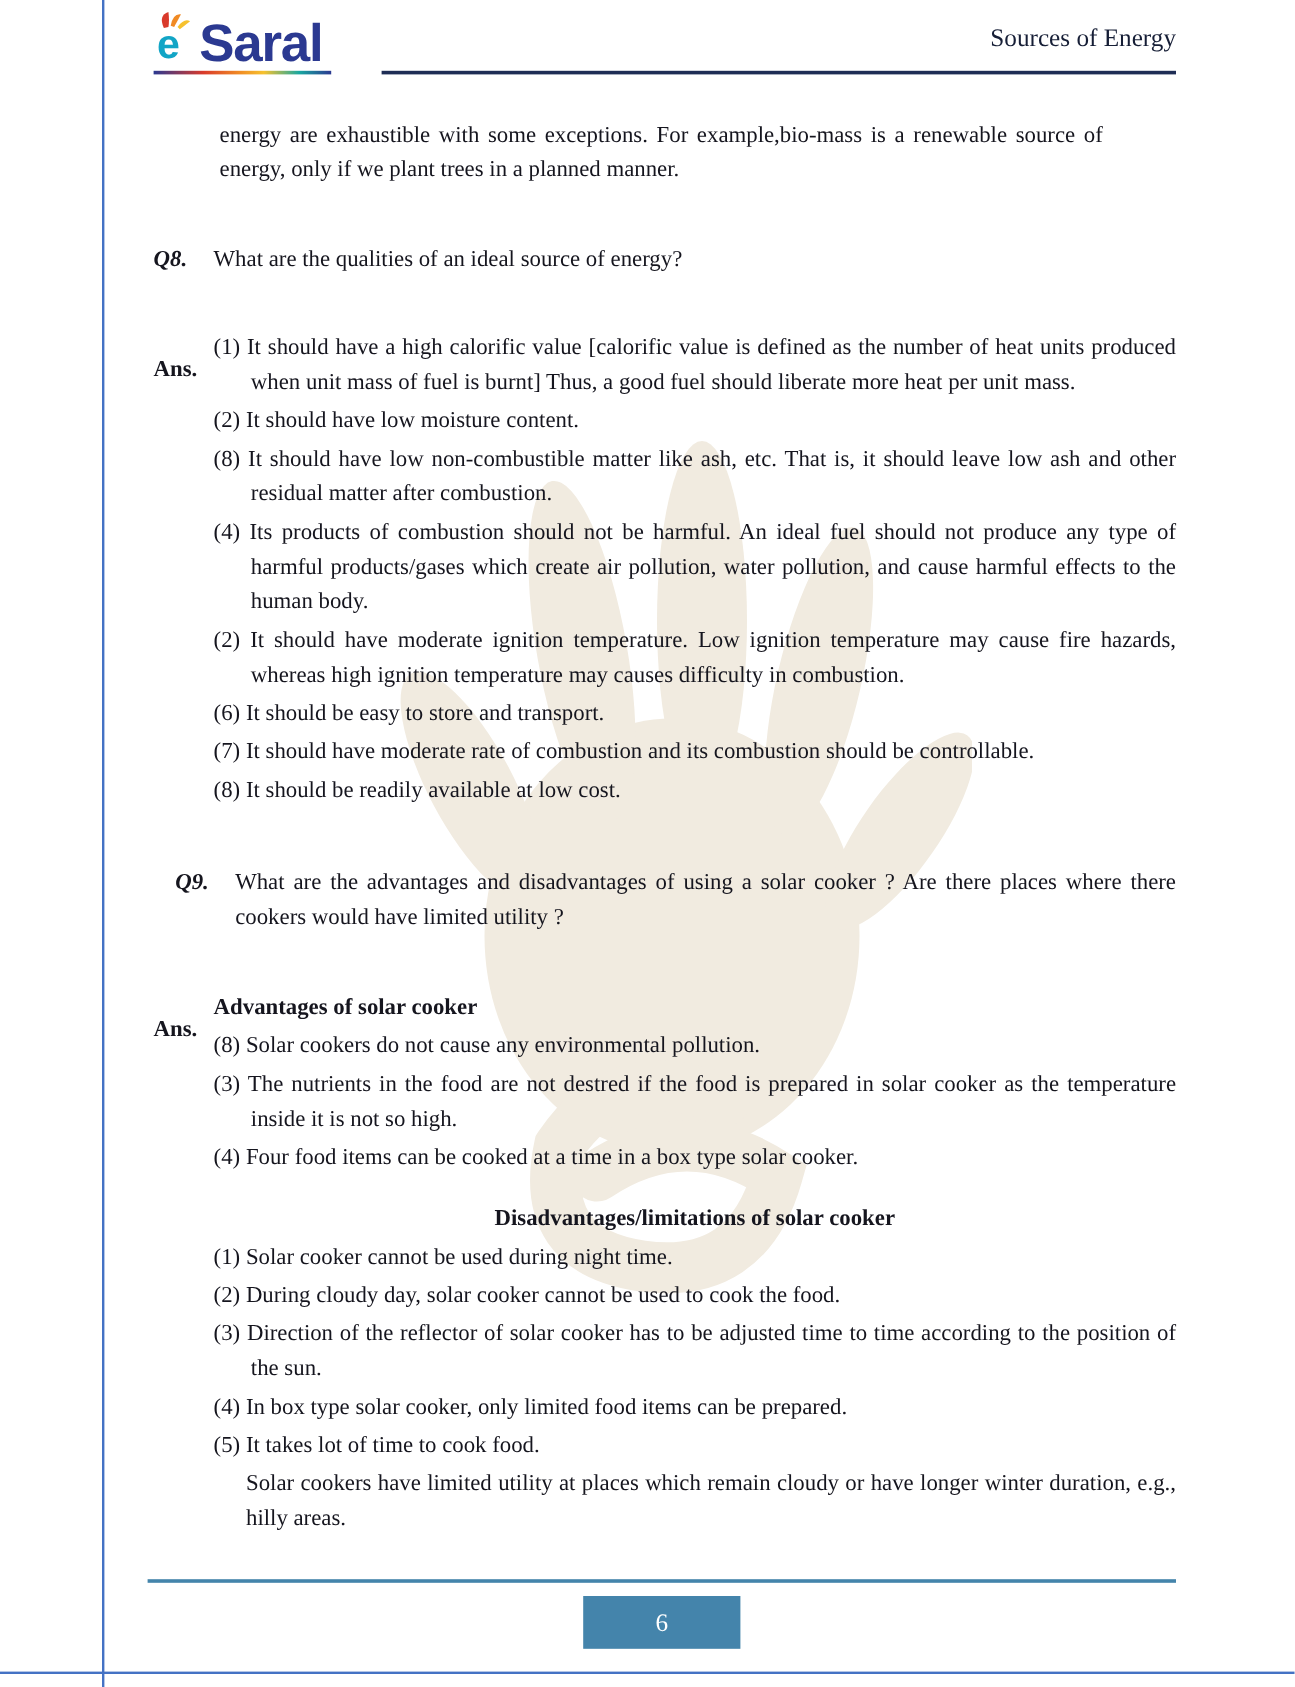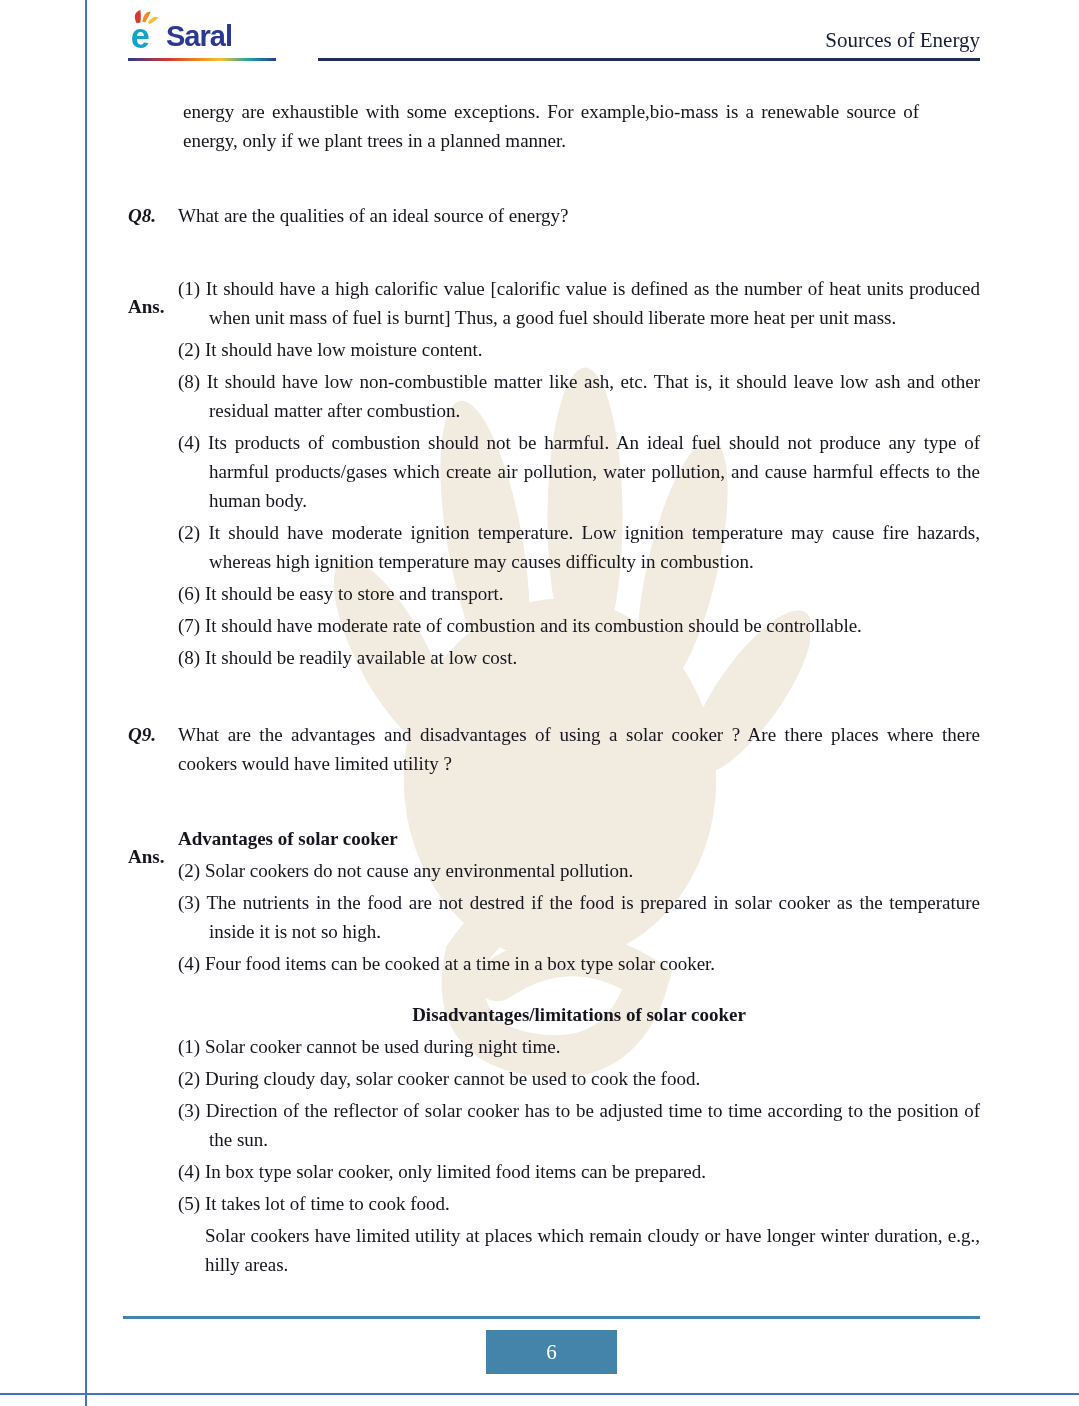--- a/index.html
+++ b/index.html
@@ -29,29 +29,29 @@
   
   .header{
     position:relative;z-index:1;
     margin:8px 99px 0 118px;
     display:flex;align-items:flex-end;
   }
   .logo{display:flex;flex-direction:column;width:178px;flex-shrink:0;padding-left:10px;}
   .logo-row{display:flex;align-items:flex-end;}
   .logo-text{
     font-family:"Liberation Sans", sans-serif;
-    font-weight:bold;font-size:29px;line-height:40px;
+    font-weight:bold;font-size:44px;line-height:40px;
     color:var(--logo-blue);letter-spacing:-1px;
   }
   .logo-underline{height:3px;width:148px;margin-top:2px;
     background:linear-gradient(90deg,#2b3991 0%,#d93a2b 28%,#f08a24 48%,#f6c12e 62%,#18a7a0 82%,#2b3991 100%);}
   .header-rule{
     flex:1;display:flex;justify-content:flex-end;align-items:center;
     border-bottom:3px solid var(--header-line);
-    padding-bottom:5px;margin-left:22px;
+    padding-bottom:15px;margin-left:22px;
   }
   .doc-title{font-size:21px;color:#161e36;}
 
   
   .content{position:relative;z-index:1;margin:0 99px 0 128px;font-size:19px;line-height:29px;}
   .intro{margin:36px 0 0 55px;width:736px;text-align:justify;}
   .q-row{display:flex;margin-top:46px;}
   .q-label{font-weight:bold;width:50px;flex-shrink:0;font-style:italic;}
   .q-text{flex:1;text-align:justify;}
   .ans-block{position:relative;margin-top:44px;padding-left:50px;}
@@ -129,30 +129,30 @@
         <div class="item">(2) It should have low moisture content.</div>
         <div class="item">(8) It should have low non-combustible matter like ash, etc. That is, it should leave low ash and other residual matter after combustion.</div>
         <div class="item">(4) Its products of combustion should not be harmful. An ideal fuel should not produce any type of harmful products/gases which create air pollution, water pollution, and cause harmful effects to the human body.</div>
         <div class="item">(2) It should have moderate ignition temperature. Low ignition temperature may cause fire hazards, whereas high ignition temperature may causes difficulty in combustion.</div>
         <div class="item">(6) It should be easy to store and transport.</div>
         <div class="item">(7) It should have moderate rate of combustion and its combustion should be controllable.</div>
         <div class="item">(8) It should be readily available at low cost.</div>
       </div>
     </div>
 
-    <div class="q-row" style="margin-top:48px;">
+    <div class="q-row" style="margin-top:48px;margin-left:18px;">
       <span class="q-label">Q9.</span>
       <span class="q-text">What are the advantages and disadvantages of using a solar cooker ? Are there places where there cookers would have limited utility ?</span>
     </div>
 
     <div class="ans-block" style="margin-top:46px;">
       <span class="ans-label">Ans.</span>
       <div>
         <div class="sub-heading">Advantages of solar cooker</div>
-        <div class="item">(2) Solar cookers do not cause any environmental pollution.</div>
+        <div class="item">(8) Solar cookers do not cause any environmental pollution.</div>
         <div class="item">(3) The nutrients in the food are not destred if the food is prepared in solar cooker as the temperature inside it is not so high.</div>
         <div class="item">(4) Four food items can be cooked at a time in a box type solar cooker.</div>
 
         <div class="sub-heading spaced">Disadvantages/limitations of solar cooker</div>
         <div class="item">(1) Solar cooker cannot be used during night time.</div>
         <div class="item">(2) During cloudy day, solar cooker cannot be used to cook the food.</div>
         <div class="item">(3) Direction of the reflector of solar cooker has to be adjusted time to time according to the position of the sun.</div>
         <div class="item">(4) In box type solar cooker, only limited food items can be prepared.</div>
         <div class="item">(5) It takes lot of time to cook food.</div>
 

